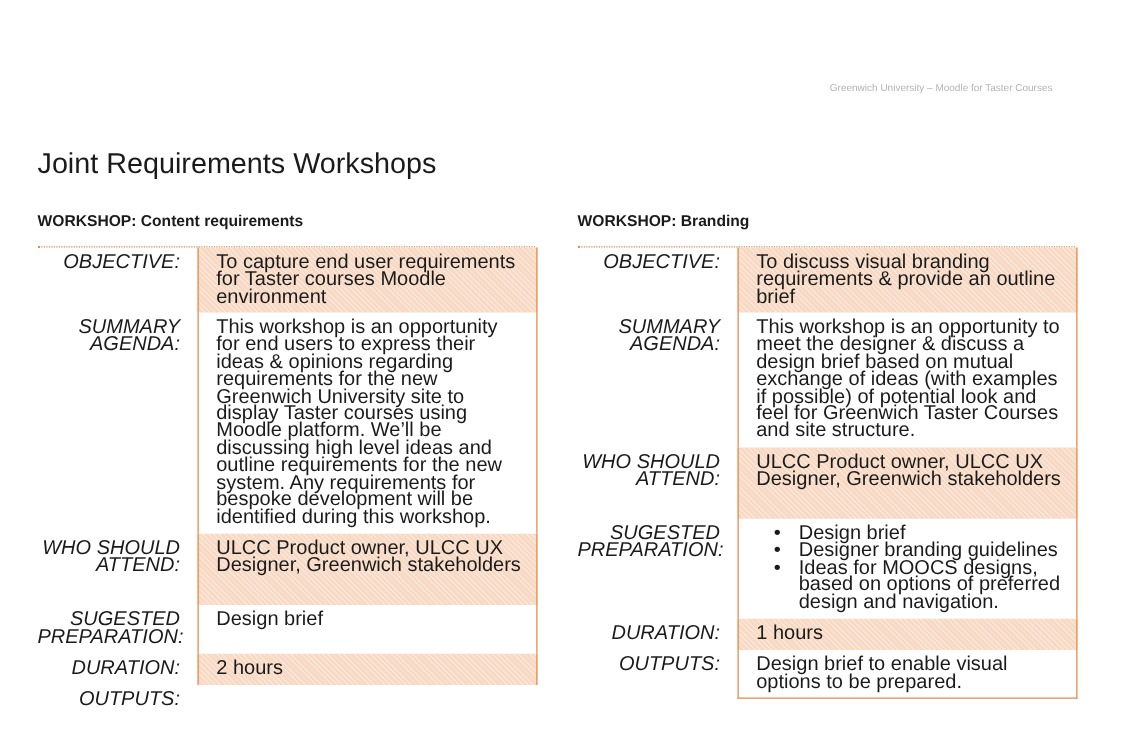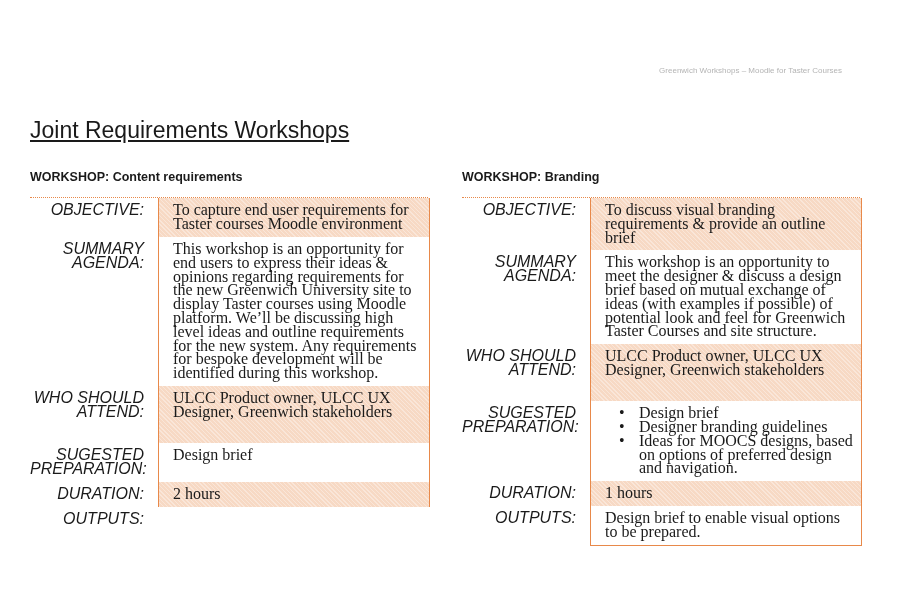--- a/index.html
+++ b/index.html
@@ -4,54 +4,54 @@
   <style>
     html, body { margin:0; padding:0; }
     body {
       width:900px; height:600px; background:#ffffff; position:relative; overflow:hidden;
       font-family: "Liberation Sans", sans-serif; color:#1a1a1a;
     }
     .header-note {
       position:absolute; top:66px; right:58px; font-size:8px; color:#b4b4b4;
     }
     .page-title {
-      position:absolute; top:102px; left:30px; font-size:23px; color:#1a1a1a; font-weight:normal;text-decoration:underline;
+      position:absolute; top:102px; left:30px; font-size:23px; color:#1a1a1a; font-weight:normal;
     }
     .workshop {
       position:absolute; top:170px; width:398px;
     }
     .workshop.left { left:30px; }
     .workshop.right { left:442px;margin-left:20px; }
     .workshop-title {
       font-size:12.5px; font-weight:bold; padding-bottom:12px;
       border-bottom:1px dotted #e8894a; height:15px; line-height:15px;
     }
     .ws-table {
       display:grid; grid-template-columns:128px 272px;
       font-size:16px; line-height:13.8px;
     }
     .lbl {
       text-align:right; font-style:italic; padding:5px 14px 0 0; color:#1a1a1a;
     }
     .val {
-      padding:5px 8px 6px 14px; border-left:1px solid #e8894a; border-right:1px solid #e8894a;font-family:Liberation Serif, serif;
+      padding:5px 8px 6px 14px; border-left:1px solid #e8894a; border-right:1px solid #e8894a;
     }
     .val.shaded {
       background-color:#f7d9c4;
       background-image: repeating-linear-gradient(45deg, rgba(255,255,255,0.35) 0 1px, transparent 1px 3px);
     }
     .val.last { border-bottom:1px solid #e8894a; }
     ul.bullets { margin:0; padding:0 0 0 34px; list-style:none; }
     ul.bullets li { position:relative; }
     ul.bullets li::before { content:"•"; position:absolute; left:-20px; }
   </style>
 </head>
 <body>
 
-<div class="header-note">Greenwich Workshops – Moodle for Taster Courses</div>
+<div class="header-note">Greenwich University – Moodle for Taster Courses</div>
 <h1 class="page-title">Joint Requirements Workshops</h1>
 
 <section class="workshop left">
   <div class="workshop-title">WORKSHOP: Content requirements</div>
   <div class="ws-table">
     <div class="lbl">OBJECTIVE:</div>
     <div class="val shaded" style="min-height:28px">To capture end user requirements for Taster courses Moodle environment</div>
 
     <div class="lbl">SUMMARY AGENDA:</div>
     <div class="val">This workshop is an opportunity for end users to express their ideas &amp; opinions regarding requirements for the new Greenwich University site to display Taster courses using Moodle platform. We’ll be discussing high level ideas and outline requirements for the new system. Any requirements for bespoke development will be identified during this workshop.</div>

